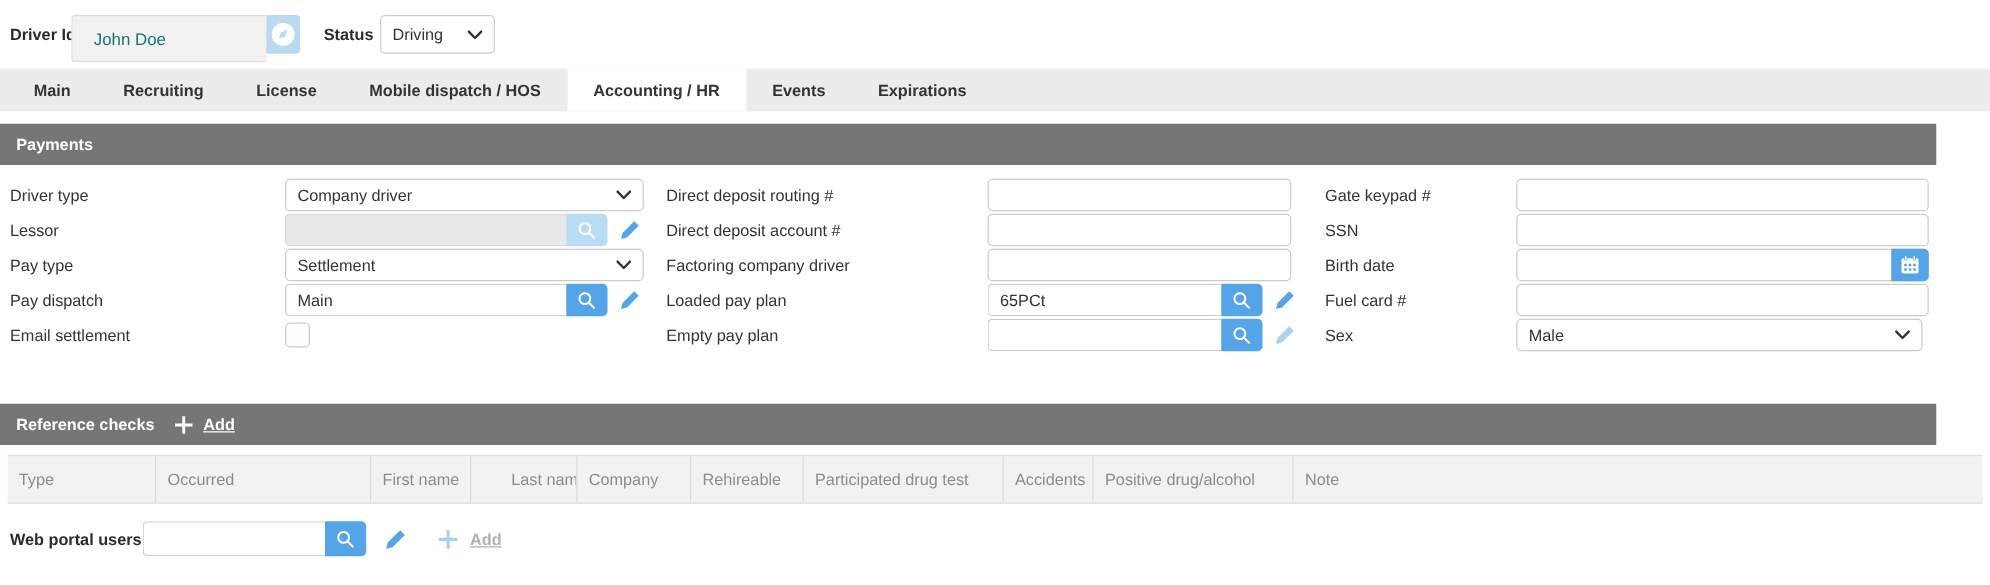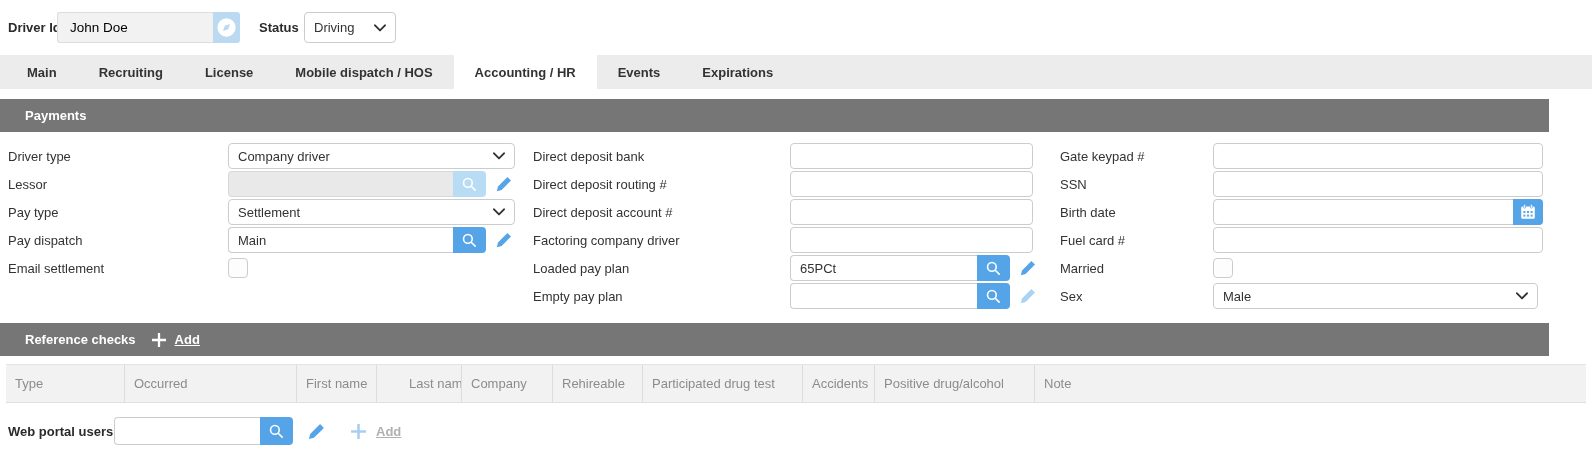--- a/index.html
+++ b/index.html
@@ -2,33 +2,33 @@
 <html><head>
 <meta charset="utf-8">
 <style>
   * { margin:0; padding:0; box-sizing:border-box; }
   html,body { width:1592px; height:468px; background:#fff; font-family:"Liberation Sans","DejaVu Sans",sans-serif; font-size:13px; color:#333; position:relative; overflow:hidden; }
 
   
   .topbar { position:absolute; top:0; left:0; width:100%; height:55px; background:#fff; }
   .blabel { font-weight:bold; color:#2b2b2b; }
   .driverid-label { position:absolute; left:8px; top:20px; }
-  .driverid-input { position:absolute; left:57px; top:12px; width:156px; height:31px; background:#f2f2f2; border:1px solid #ddd; border-right:none; border-radius:3px 0 0 3px; padding:0 12px; color:#000000; font-size:13.5px; font-family:inherit; outline:none; }
+  .driverid-input { position:absolute; left:57px; top:12px; width:156px; height:38px; background:#f2f2f2; border:1px solid #ddd; border-right:none; border-radius:3px 0 0 3px; padding:0 17px; color:#0f766e; font-size:13.5px; font-family:inherit; outline:none; }
   .compass-btn { position:absolute; left:213px; top:12px; width:27px; height:31px; background:#bcd9f2; border:none; border-radius:0 3px 3px 0; display:flex; align-items:center; justify-content:center; cursor:pointer; }
   .status-label { position:absolute; left:259px; top:20px; }
   .status-select { position:absolute; left:304px; top:12px; width:92px; height:31px; background:#fff; border:1px solid #ccc; border-radius:4px; display:flex; align-items:center; justify-content:space-between; padding:0 9px; cursor:pointer; }
 
   
   .tabs { position:absolute; top:55px; left:0; width:100%; height:34px; background:#ececec; display:flex; padding-left:6px; }
   .tab { padding:0 21px; display:flex; align-items:center; font-weight:600; color:#333; cursor:pointer; white-space:nowrap; }
   .tab.active { background:#fff; }
 
   
   .section-bar { position:absolute; left:0; width:1549px; height:33px; background:#767676; color:#fff; display:flex; align-items:center; padding-left:13px; }
-  .section-bar .title { font-weight:bold;margin-left:12px; }
+  .section-bar .title { font-weight:bold; }
   #payments-bar { top:99px; }
   #refchecks-bar { top:323px; }
   .bar-add { display:flex; align-items:center; margin-left:15px; cursor:pointer; }
   .bar-add .add-label { color:#fff; font-weight:bold; text-decoration:underline; margin-left:8px; }
 
   
   .col { position:absolute; top:142px; }
   .col1 { left:8px; }
   .col2 { left:533px; }
   .col3 { left:1060px; }
@@ -175,24 +175,20 @@
     </button>
   </div>
   <div class="frow">
     <div class="flabel">Email settlement</div>
     <span class="cb"></span>
   </div>
 </div>
 
 <div class="col col2">
   <div class="frow">
-    <div class="flabel">Direct deposit bank</div>
-    <input class="tinput w243" value="" style="">
-  </div>
-  <div class="frow">
     <div class="flabel">Direct deposit routing #</div>
     <input class="tinput w243" value="" style="">
   </div>
   <div class="frow">
     <div class="flabel">Direct deposit account #</div>
     <input class="tinput w243" value="" style="">
   </div>
   <div class="frow">
     <div class="flabel">Factoring company driver</div>
     <input class="tinput w243" value="" style="">
@@ -271,24 +267,20 @@
             </svg>
         </span>
       </button>
     </div>
   </div>
   <div class="frow">
     <div class="flabel">Fuel card #</div>
     <input class="tinput w330" value="" style="">
   </div>
   <div class="frow">
-    <div class="flabel">Married</div>
-    <span class="cb"></span>
-  </div>
-  <div class="frow">
     <div class="flabel">Sex</div>
     <div class="sel w325">
       <span>Male</span>
       <span style="display:flex;">
           <svg width="12" height="8" viewBox="0 0 12 8">
             <path d="M1 1.3 L6 6.4 L11 1.3" fill="none" stroke="#333" stroke-width="1.9" stroke-linecap="round" stroke-linejoin="round"></path>
           </svg>
         </span>
     </div>
   </div>

